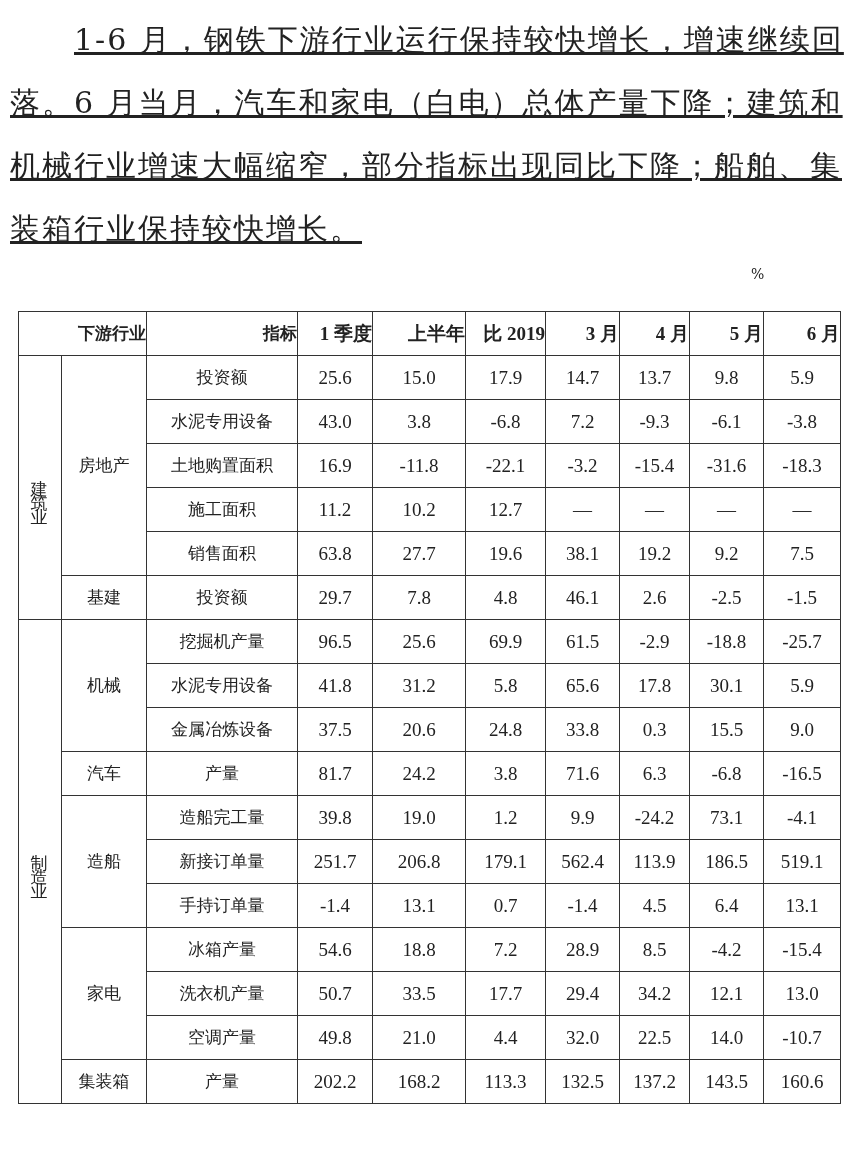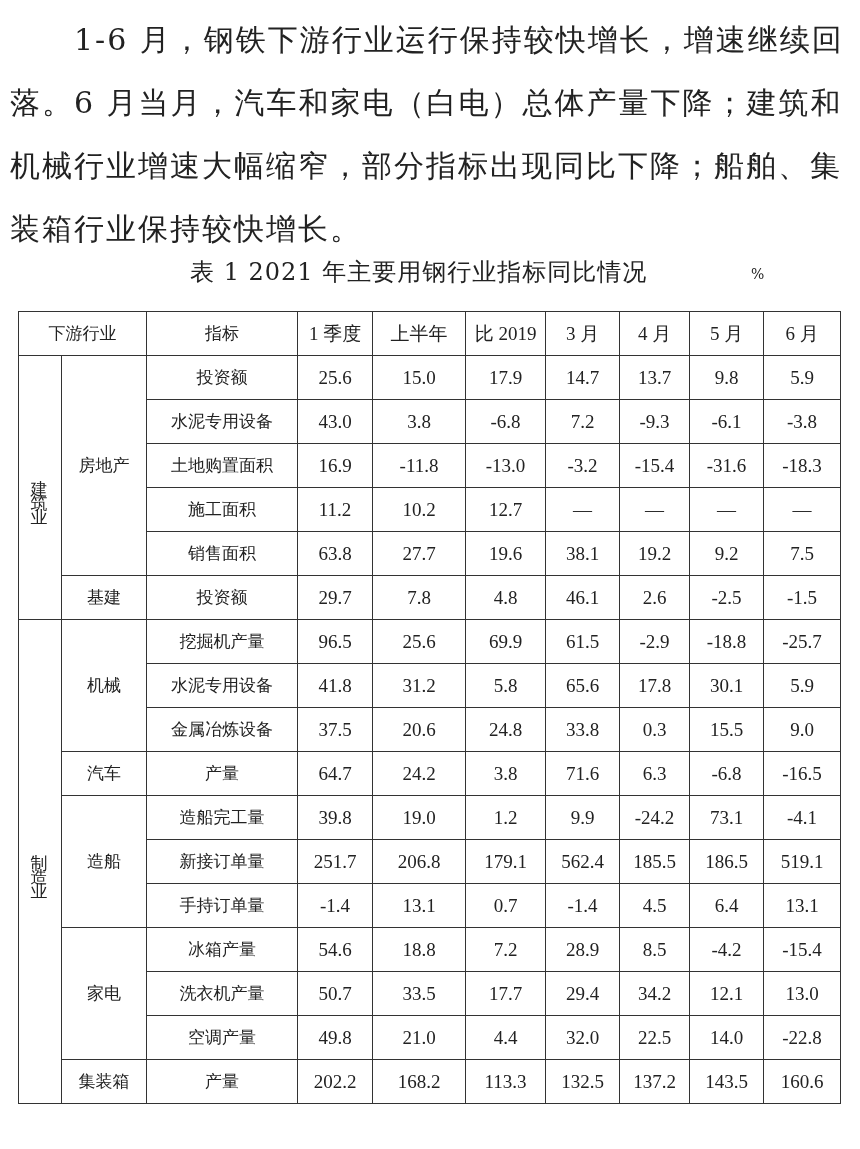--- a/index.html
+++ b/index.html
@@ -1,38 +1,37 @@
 <!DOCTYPE html>
 <html><head>
 <meta charset="utf-8">
 <style>
   html, body { margin: 0; padding: 0; background: #fff; }
   body { width: 860px; height: 1149px; position: relative; overflow: hidden;
          font-family: "DejaVu Serif", "Liberation Serif", serif; color: #222; }
   .para { position: absolute; left: 10px; top: 8px; width: 838px;
-          font-size: 30px; line-height: 63px; letter-spacing: 2px; margin: 0; }
+          font-size: 30px; line-height: 63px; letter-spacing: 2px; margin: 0; text-decoration: underline; }
   .para .indent { display: inline-block; width: 64px; }
   .caption { position: absolute; top: 256px; left: 0; width: 860px; height: 40px; }
   .caption .title { position: absolute; left: 190px; top: 0; font-size: 24px; letter-spacing: 1px; }
   .caption .unit { position: absolute; left: 751px; top: 10px; font-size: 14px; }
   table { position: absolute; left: 18px; top: 311px; border-collapse: collapse;
           font-size: 17px; table-layout: fixed; }
   td, th { border: 1.5px solid #333; text-align: center; vertical-align: middle;
            padding: 0; height: 43px; font-weight: normal; }
-  th { height: 43px; font-weight: normal; font-size: 17px; }
+  th { height: 43px; font-weight: bold; font-size: 17px; text-align: right; }
   .num { font-family: "Liberation Serif", "DejaVu Serif", serif; font-size: 19px; }
   .vert { writing-mode: vertical-rl; text-orientation: upright; letter-spacing: 14px; }
 </style>
 </head>
 <body>
 
 <p class="para"><span class="indent"></span><span>1-6 月，钢铁下游行业运行保持较快增长，增速继续回落。6 月当月，汽车和家电（白电）总体产量下降；建筑和机械行业增速大幅缩窄，部分指标出现同比下降；船舶、集装箱行业保持较快增长。</span></p>
 
 <div class="caption">
-  <span class="title">表 1 2021 年主要用钢行业指标同比情况</span>
   <span class="unit">%</span>
 </div>
 
 <table>
   <colgroup>
     <col style="width:43px">
       <col style="width:85px">
       <col style="width:151px">
     <col style="width:75px">
       <col style="width:93px">
@@ -73,21 +72,21 @@
         <td class="num">-6.8</td>
         <td class="num">7.2</td>
         <td class="num">-9.3</td>
         <td class="num">-6.1</td>
         <td class="num">-3.8</td>
       </tr>
       <tr>
         <td>土地购置面积</td>
         <td class="num">16.9</td>
         <td class="num">-11.8</td>
-        <td class="num">-13.0</td>
+        <td class="num">-22.1</td>
         <td class="num">-3.2</td>
         <td class="num">-15.4</td>
         <td class="num">-31.6</td>
         <td class="num">-18.3</td>
       </tr>
       <tr>
         <td>施工面积</td>
         <td class="num">11.2</td>
         <td class="num">10.2</td>
         <td class="num">12.7</td>
@@ -145,21 +144,21 @@
         <td class="num">20.6</td>
         <td class="num">24.8</td>
         <td class="num">33.8</td>
         <td class="num">0.3</td>
         <td class="num">15.5</td>
         <td class="num">9.0</td>
       </tr>
       <tr>
         <td rowspan="1">汽车</td>
         <td>产量</td>
-        <td class="num">64.7</td>
+        <td class="num">81.7</td>
         <td class="num">24.2</td>
         <td class="num">3.8</td>
         <td class="num">71.6</td>
         <td class="num">6.3</td>
         <td class="num">-6.8</td>
         <td class="num">-16.5</td>
       </tr>
       <tr>
         <td rowspan="3">造船</td>
         <td>造船完工量</td>
@@ -170,21 +169,21 @@
         <td class="num">-24.2</td>
         <td class="num">73.1</td>
         <td class="num">-4.1</td>
       </tr>
       <tr>
         <td>新接订单量</td>
         <td class="num">251.7</td>
         <td class="num">206.8</td>
         <td class="num">179.1</td>
         <td class="num">562.4</td>
-        <td class="num">185.5</td>
+        <td class="num">113.9</td>
         <td class="num">186.5</td>
         <td class="num">519.1</td>
       </tr>
       <tr>
         <td>手持订单量</td>
         <td class="num">-1.4</td>
         <td class="num">13.1</td>
         <td class="num">0.7</td>
         <td class="num">-1.4</td>
         <td class="num">4.5</td>
@@ -213,21 +212,21 @@
         <td class="num">13.0</td>
       </tr>
       <tr>
         <td>空调产量</td>
         <td class="num">49.8</td>
         <td class="num">21.0</td>
         <td class="num">4.4</td>
         <td class="num">32.0</td>
         <td class="num">22.5</td>
         <td class="num">14.0</td>
-        <td class="num">-22.8</td>
+        <td class="num">-10.7</td>
       </tr>
       <tr>
         <td rowspan="1">集装箱</td>
         <td>产量</td>
         <td class="num">202.2</td>
         <td class="num">168.2</td>
         <td class="num">113.3</td>
         <td class="num">132.5</td>
         <td class="num">137.2</td>
         <td class="num">143.5</td>

